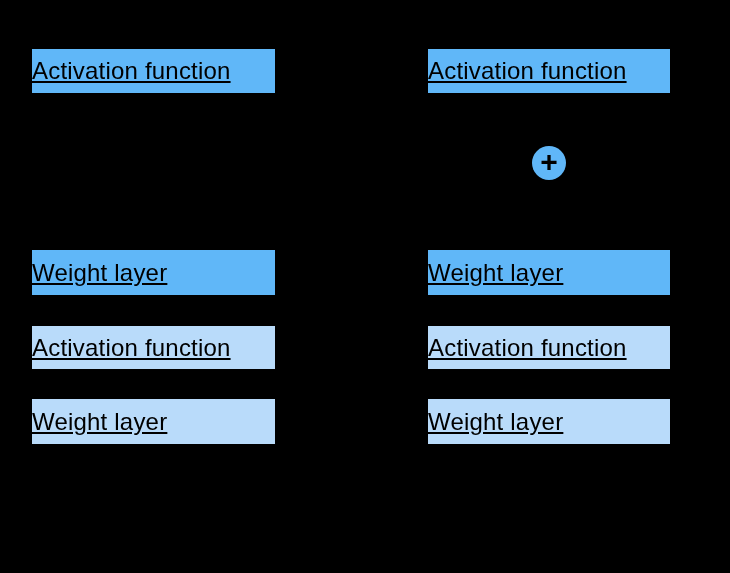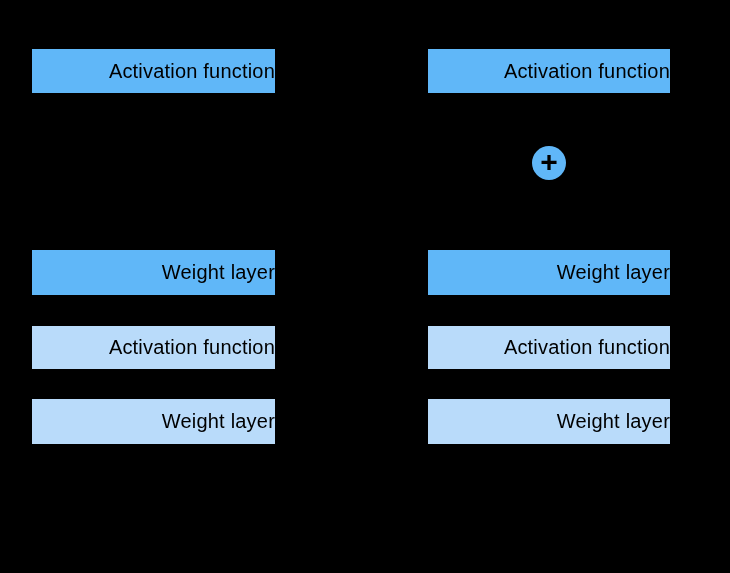--- a/index.html
+++ b/index.html
@@ -12,24 +12,25 @@
     width: 730px;
     height: 573px;
     background: var(--canvas-bg, #000000);
     overflow: hidden;
     font-family: "Liberation Sans", sans-serif;
   }
   .node-box {
     position: absolute;
     display: flex;
     align-items: center;
-    justify-content: flex-end;
-    font-size: 20px;
+    justify-content: flex-start;
+    font-size: 24px;
     color: var(--box-text, #000000);
     letter-spacing: 0.2px;
+    text-decoration: underline;
   }
   .node-box.primary { background: var(--box-primary, #60b7f8); }
   .node-box.light   { background: var(--box-light, #b9dbfa); }
 
   
   .col-left  { left: 32px;  width: 243px; }
   .col-right { left: 428px; width: 242px; }
   .row-1 { top: 49px;  height: 44px; }
   .row-2 { top: 250px; height: 45px; }
   .row-3 { top: 326px; height: 43px; }

